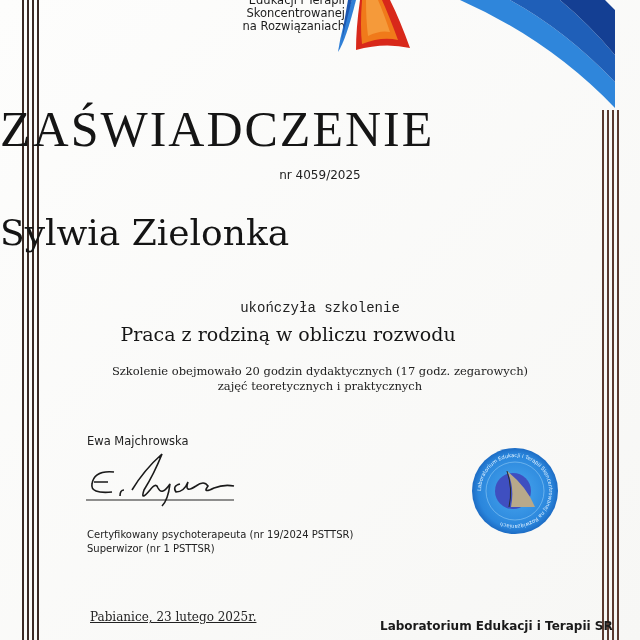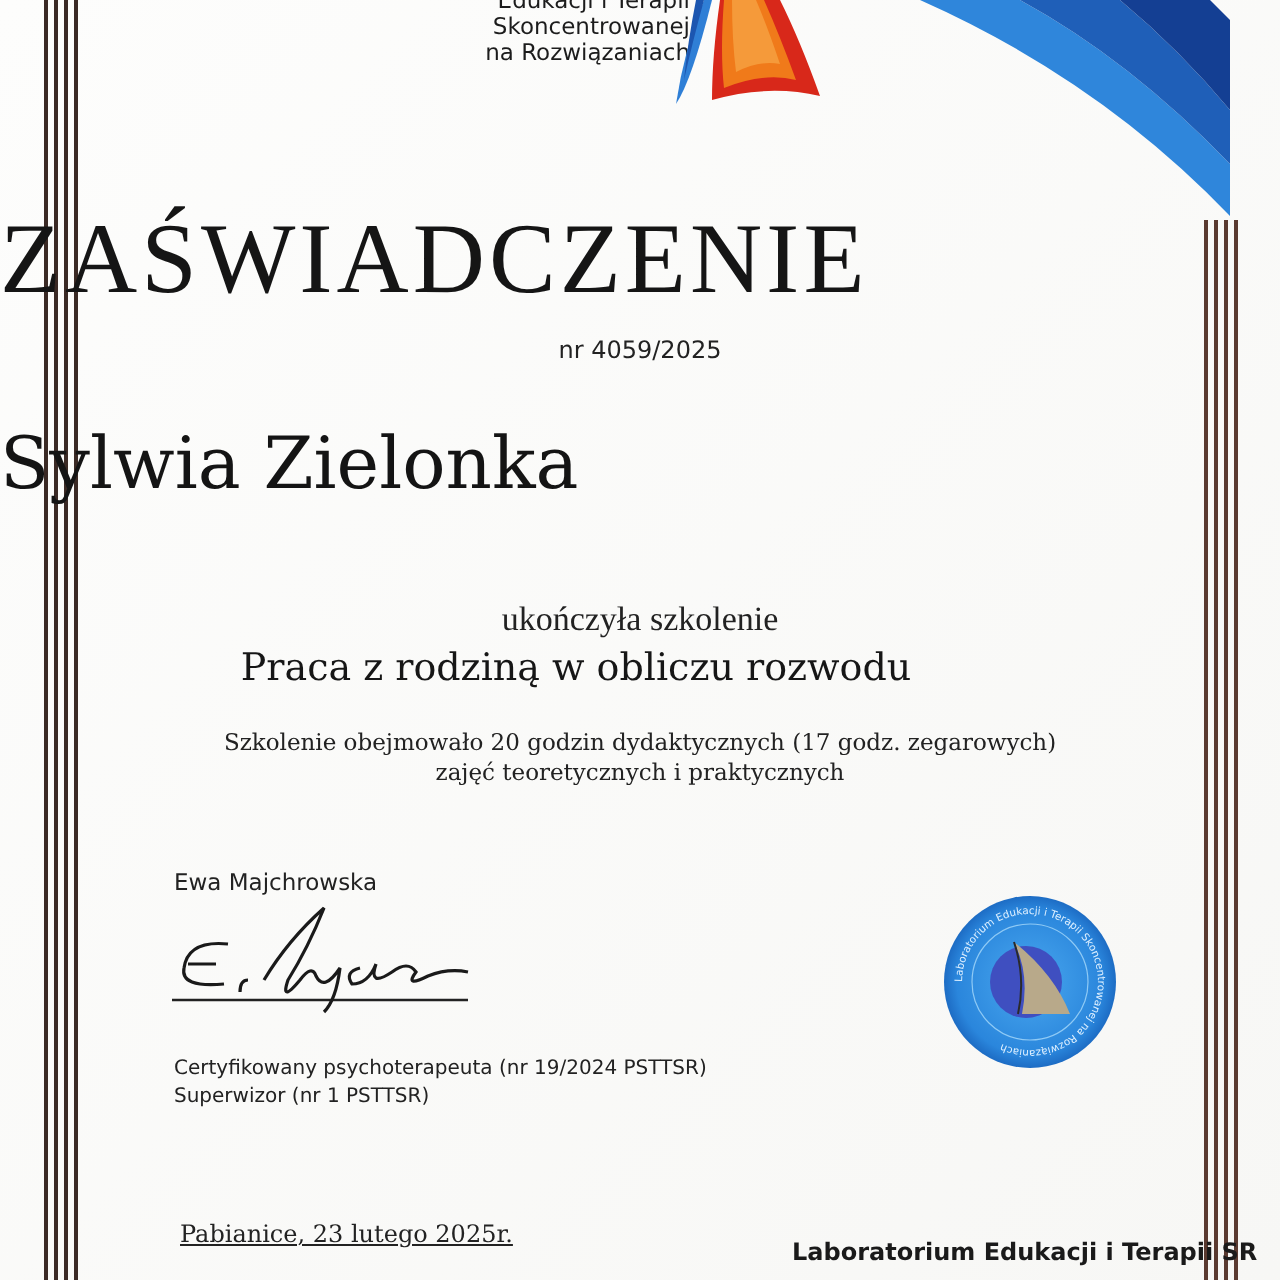--- a/index.html
+++ b/index.html
@@ -26,38 +26,38 @@
     .logo-sail { position: absolute; left: 334px; top: 0; width: 80px; height: 56px; }
 
     .title { position: absolute; left: 0; width: 640px; top: 100px; text-align: left;
              font-family: "Liberation Serif", serif; font-size: 50px; letter-spacing: 2px;
              color: #151515; font-weight: normal; }
     .cert-no { position: absolute; left: 0; width: 640px; top: 168px; text-align: center;
                font-family: "DejaVu Sans", sans-serif; font-size: 12px; color: #222; }
     .name { position: absolute; left: 0; width: 640px; top: 212px; text-align: left;
             font-family: "DejaVu Serif", serif; font-size: 36px; color: #141414; }
     .completed { position: absolute; left: 0; width: 640px; top: 300px; text-align: center;
-                 font-family: Liberation Serif, serif; font-size: 17px; color: #222; }
+                 font-family: Liberation Mono, monospace; font-size: 14px; color: #222; }
     .course { position: absolute; left: 0; width: 576px; top: 323px; text-align: center;
               font-family: "DejaVu Serif", serif; font-size: 19px; color: #161616; }
     .desc { position: absolute; left: 0; width: 640px; top: 364px; text-align: center;
             font-family: "DejaVu Serif", serif; font-size: 11.5px; line-height: 15px; color: #222; }
 
     .signer-name { position: absolute; left: 87px; top: 434px; font-family: "DejaVu Sans", sans-serif;
                    font-size: 11.5px; color: #222; }
     .signature { position: absolute; left: 84px; top: 450px; width: 180px; height: 58px; }
     .signer-roles { position: absolute; left: 87px; top: 528px; font-family: "DejaVu Sans", sans-serif;
                     font-size: 10px; line-height: 14px; color: #222; }
 
     .seal { position: absolute; left: 471px; top: 447px; width: 88px; height: 88px; }
 
     .place-date { position: absolute; left: 90px; top: 610px; font-family: "DejaVu Serif", serif;
                   font-size: 12px; color: #222; text-decoration: underline; }
     .org { position: absolute; left: 380px; top: 619px; font-family: "DejaVu Sans", sans-serif;
-           font-size: 12px; font-weight: bold; color: #1a1a1a; margin-left: 16px; }
+           font-size: 12px; font-weight: bold; color: #1a1a1a; }
   </style>
 </head>
 <body>
 
 <div class="page">
 
   <div class="border-lines border-left">
     <span></span>
       <span></span>
       <span></span>

